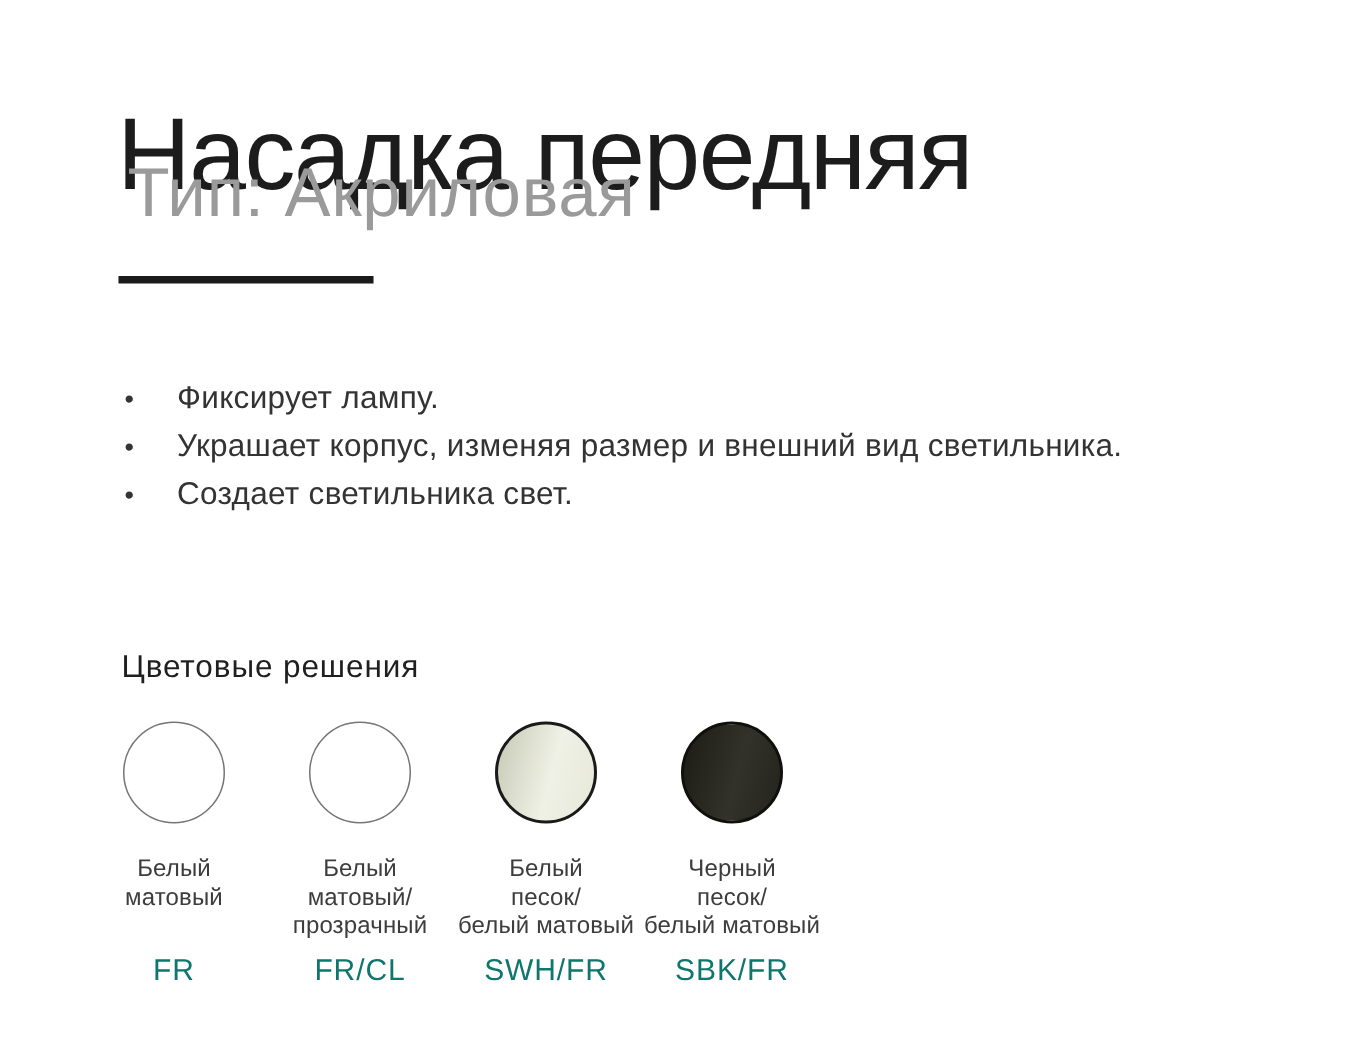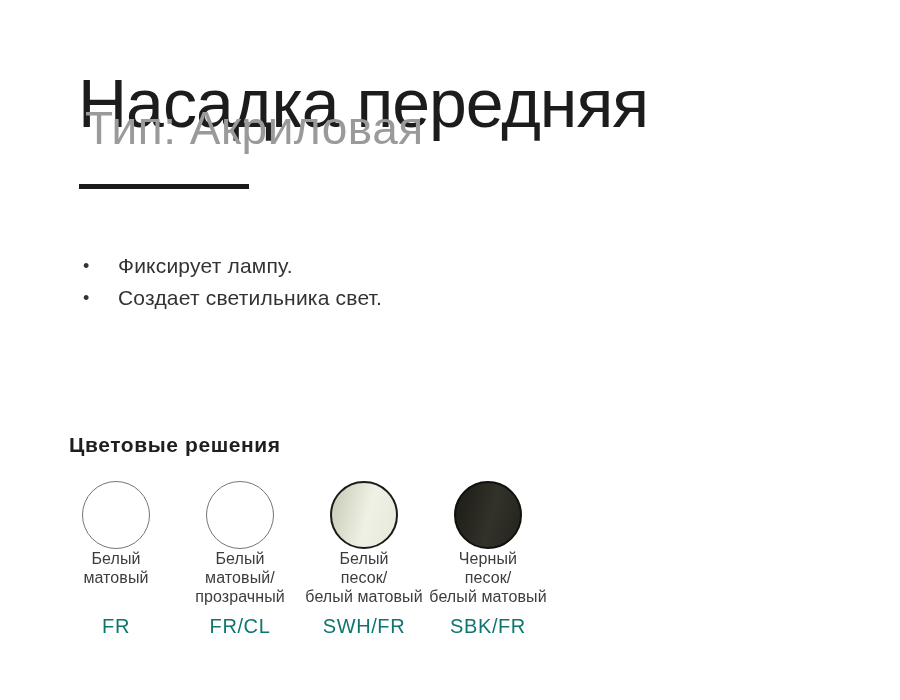--- a/index.html
+++ b/index.html
@@ -34,37 +34,37 @@
     letter-spacing: 0.2px;
   }
   .features li { position: relative; padding-left: 38px; white-space: nowrap; }
   .features li::before {
     content: "\2022";
     position: absolute; left: 3px; top: 0;
     font-size: 18px; color: #333333;
   }
 
   .colors-heading {
-    position: absolute; left: 69px; top: 433px;
-    font-size: 21px; line-height: 24px; font-weight: 700;
+    position: absolute; left: 81px; top: 433px;
+    font-size: 21px; line-height: 24px; font-weight: 400;
     color: #1f1f1f; letter-spacing: 0.6px; white-space: nowrap; text-align: right;
   }
 
   .swatch-row {
     position: absolute; left: 54px; top: 481px;
     display: flex;
   }
   .swatch-col { width: 124px; display: flex; flex-direction: column; align-items: center; }
   .swatch-circle {
     width: 68px; height: 68px; border-radius: 50%;
     box-sizing: border-box; border: 1px solid #757575;
     background: #ffffff;
   }
   .swatch-label {
-    height: 57px;
+    margin-top: 21px; height: 57px;
     width: 156px; margin-left: -16px; margin-right: -16px;
     font-size: 16px; line-height: 19px; color: #3d3d3d;
     text-align: center; white-space: pre-line; letter-spacing: 0.1px;
   }
   .swatch-code {
     margin-top: 9px;
     font-size: 20px; line-height: 22px; color: #0f766e;
     letter-spacing: 0.6px; text-align: center;
   }
 </style>
@@ -72,20 +72,21 @@
 <body>
 
 <div class="slide">
 
   <h1 class="title">Насадка передняя</h1>
   <div class="subtitle">Тип: Акриловая</div>
   <div class="divider"></div>
 
   <ul class="features">
     <li>Фиксирует лампу.</li>
+    <li>Украшает корпус, изменяя размер и внешний вид светильника.</li>
     <li>Создает светильника свет.</li>
   </ul>
 
   <div class="colors-heading">Цветовые решения</div>
 
   <div class="swatch-row">
 
     <div class="swatch-col">
       <div class="swatch-circle" style="background: linear-gradient(105deg, rgb(255, 255, 255) 0%, rgb(255, 255, 255) 55%, rgb(255, 255, 255) 100%); border-color: rgb(117, 117, 117); border-width: 1px;"></div>
       <div class="swatch-label">Белый

